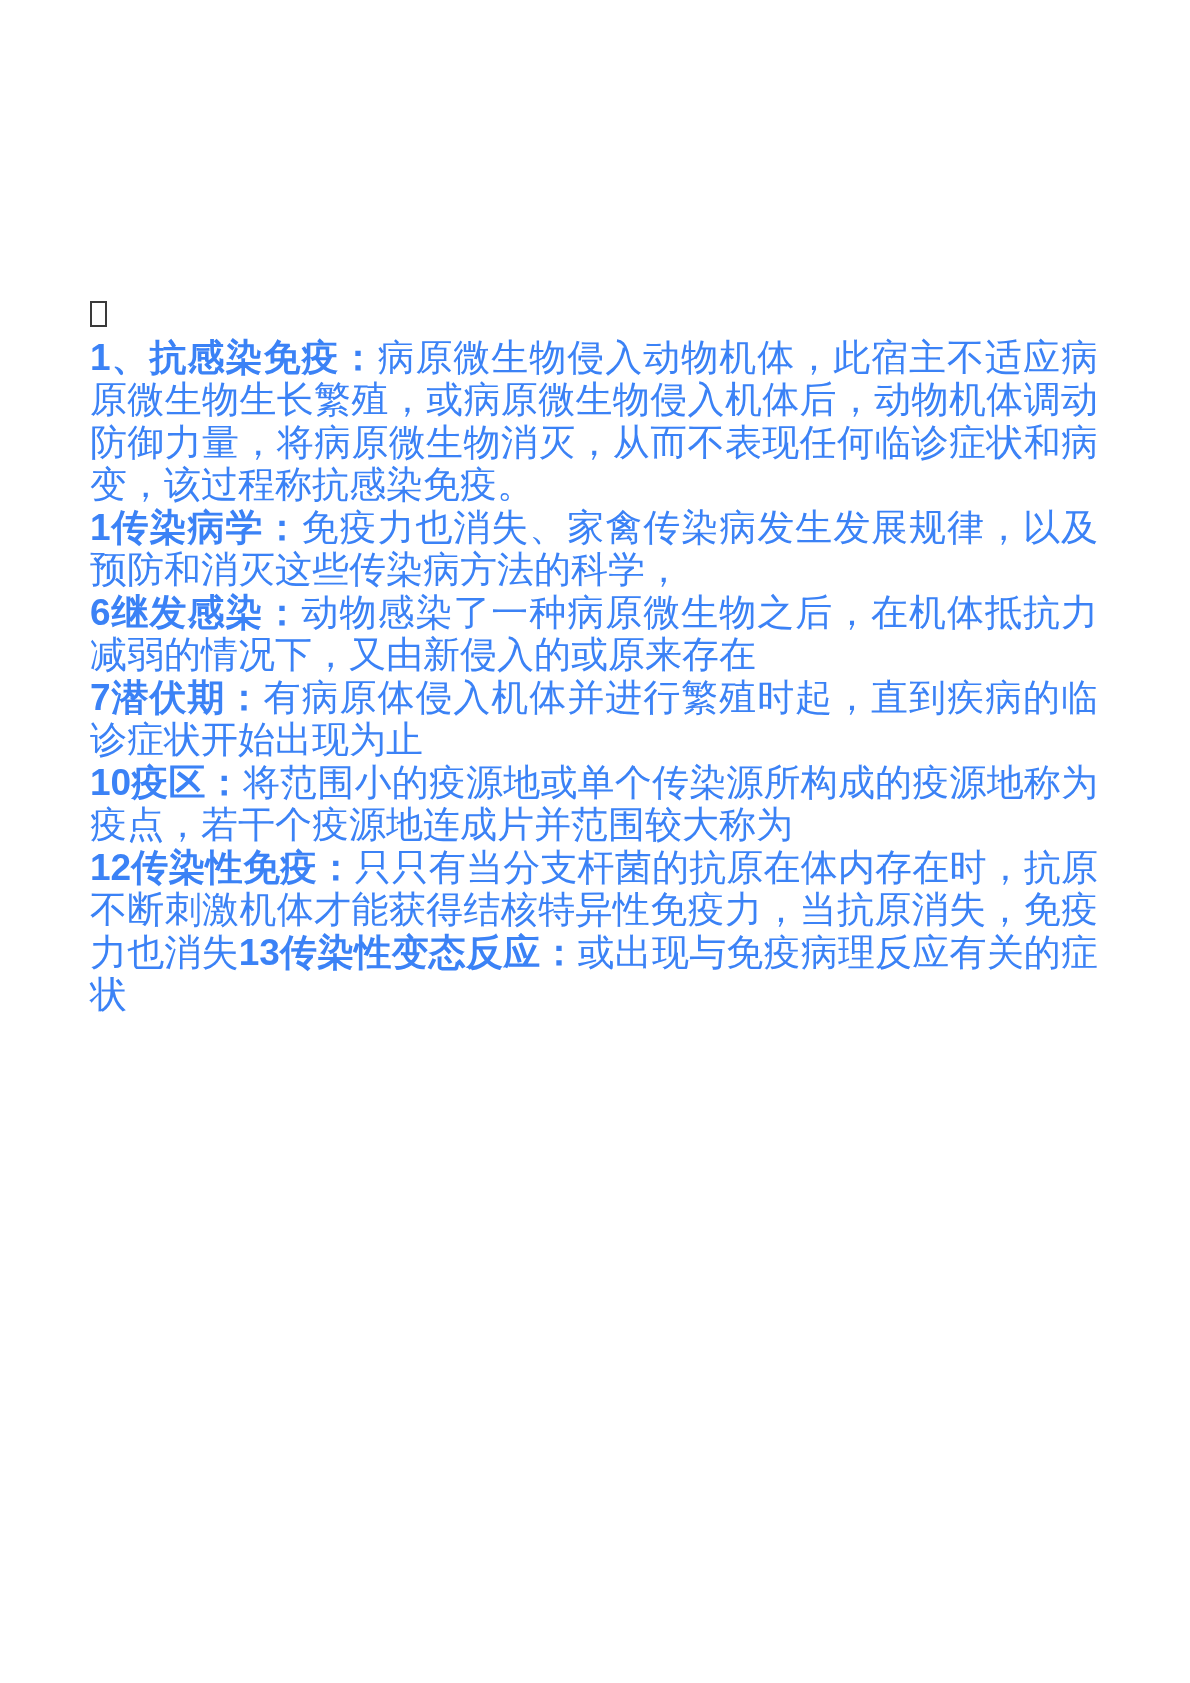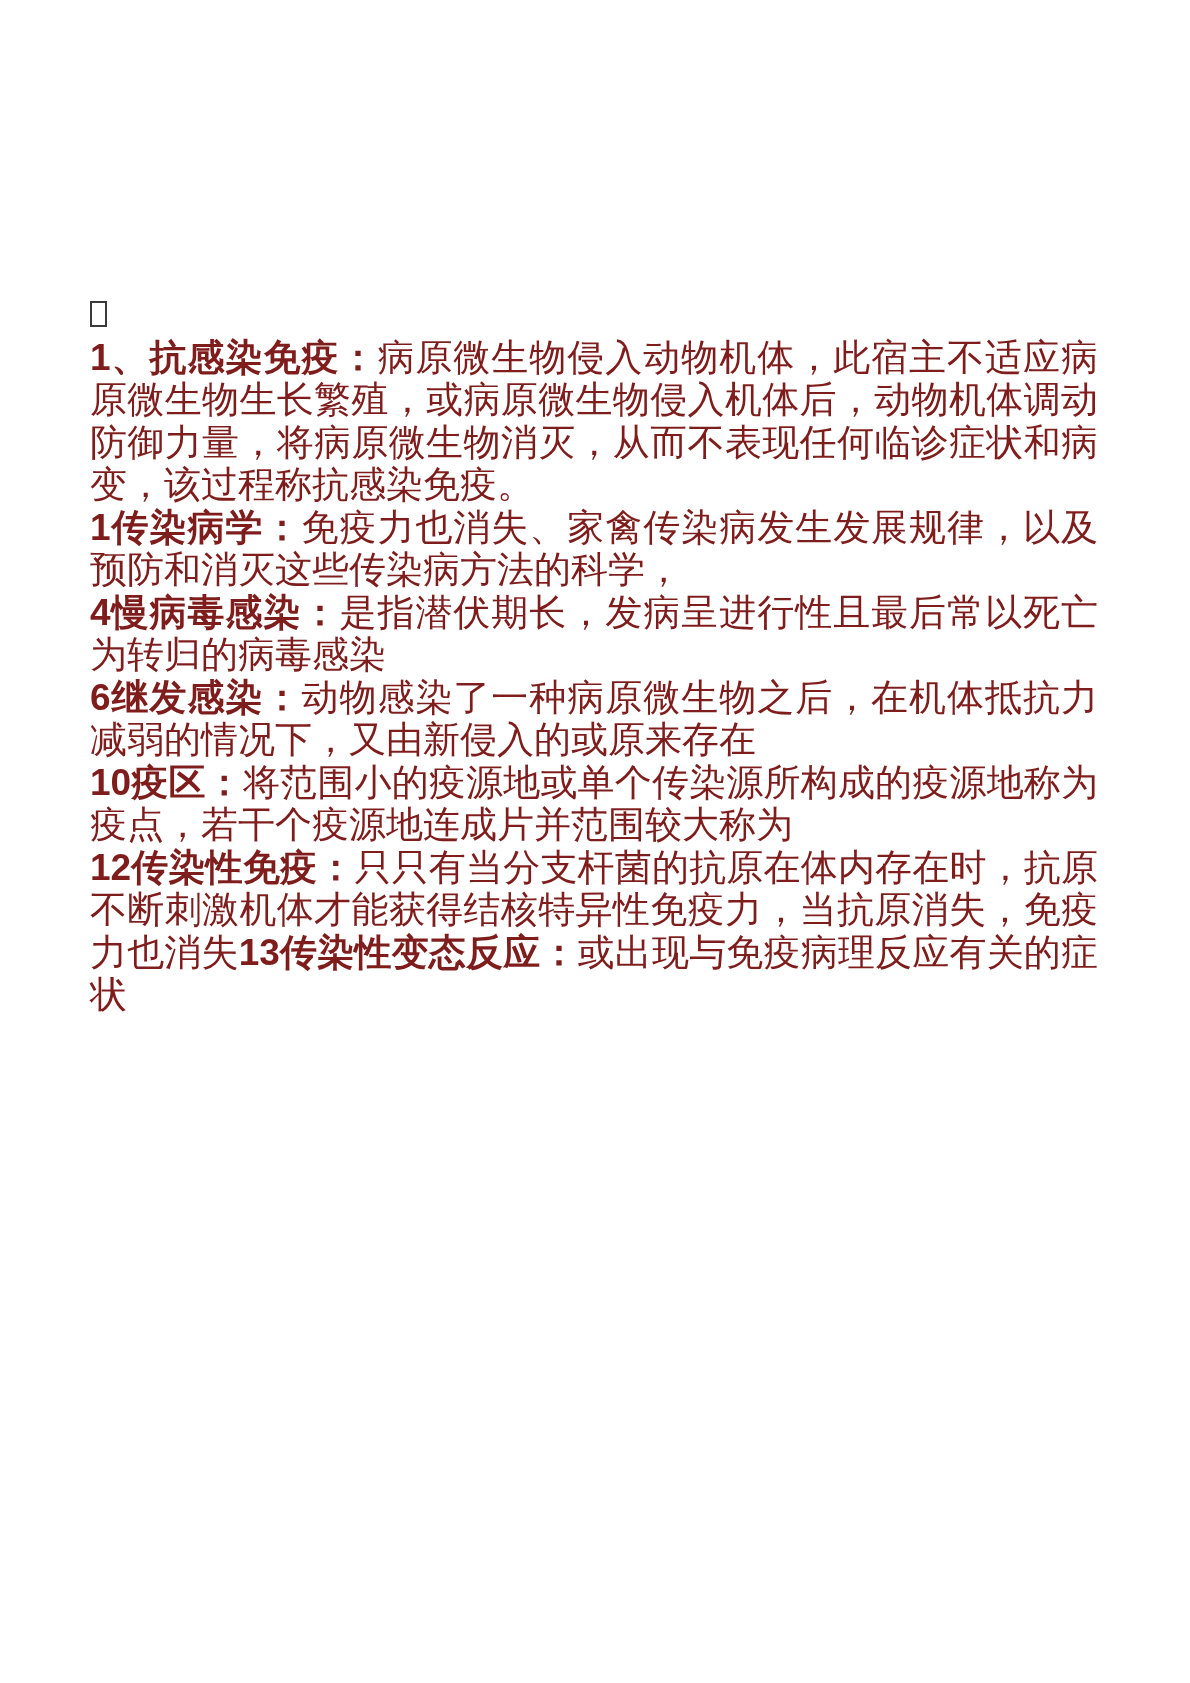--- a/index.html
+++ b/index.html
@@ -12,21 +12,21 @@
     width: 1190px;
     height: 1683px;
     background: #ffffff;
     overflow: hidden;
   }
   .doc {
     position: absolute;
     left: 90px;
     top: 294px;
     width: 1008px;
-    color: #7f1d1d;
+    color: #3b82f6;
     font-family: "Liberation Sans", "DejaVu Sans", sans-serif;
     font-size: 37px;
     line-height: 42.5px;
     text-align: justify;
     text-justify: inter-ideograph;
   }
   .doc p {
     margin: 0;
     padding: 0;
   }
@@ -58,25 +58,25 @@
 <div class="page">
   <div class="doc">
 
     <p class="tofu-line"><span class="tofu"></span></p>
 
     <p><span class="pre"></span><span class="term">1、抗感染免疫：</span><span class="body-text">病原微生物侵入动物机体，此宿主不适应病原微生物生长繁殖，或病原微生物侵入机体后，动物机体调动防御力量，将病原微生物消灭，从而不表现任何临诊症状和病变，该过程称抗感染免疫。</span><span class="term"></span><span class="body-text"></span></p>
 
     <p><span class="pre"></span><span class="term">1传染病学：</span><span class="body-text">免疫力也消失、家禽传染病发生发展规律，以及预防和消灭这些传染病方法的科学，</span><span class="term"></span><span class="body-text"></span></p>
 
 
-    <p><span class="pre"></span><span class="term">4慢病毒感染：</span><span class="body-text">是指潜伏期长，发病呈进行性且最后常以死亡为转归的病毒感染</span><span class="term"></span><span class="body-text"></span></p>
 
 
     <p><span class="pre"></span><span class="term">6继发感染：</span><span class="body-text">动物感染了一种病原微生物之后，在机体抵抗力减弱的情况下，又由新侵入的或原来存在</span><span class="term"></span><span class="body-text"></span></p>
 
+    <p><span class="pre"></span><span class="term">7潜伏期：</span><span class="body-text">有病原体侵入机体并进行繁殖时起，直到疾病的临诊症状开始出现为止</span><span class="term"></span><span class="body-text"></span></p>
 
 
 
     <p><span class="pre"></span><span class="term">10疫区：</span><span class="body-text">将范围小的疫源地或单个传染源所构成的疫源地称为疫点，若干个疫源地连成片并范围较大称为</span><span class="term"></span><span class="body-text"></span></p>
 
     <p><span class="pre"></span><span class="term">12传染性免疫：</span><span class="body-text">只只有当分支杆菌的抗原在体内存在时，抗原不断刺激机体才能获得结核特异性免疫力，当抗原消失，免疫力也消失</span><span class="term">13传染性变态反应：</span><span class="body-text">或出现与免疫病理反应有关的症状</span></p>
 
   </div>
 </div>
 

